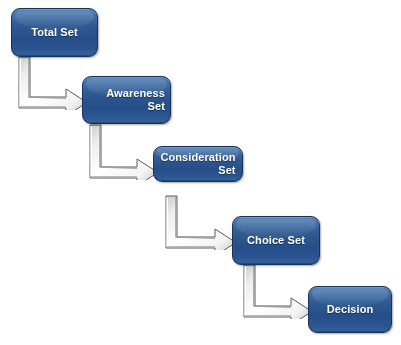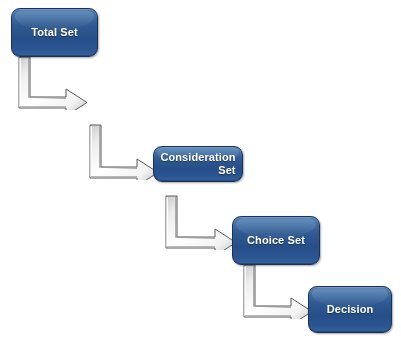--- a/index.html
+++ b/index.html
@@ -144,20 +144,24 @@
         <polygon points="1.0,1.0 12.0,1.0 12.0,42.0 48.0,42.0 48.0,34.0 69.0,47.5 48.0,61.0 48.0,53.0 1.0,53.0" fill="url(#g_arrow-choice-to-decision)" stroke="#5a5a5a" stroke-width="1" stroke-linejoin="miter"></polygon>
         <polyline points="2.2,2 2.2,51.8" fill="none" stroke="#ffffff" stroke-width="1.6" opacity="0.95"></polyline>
         <polyline points="10.8,2 10.8,42 48,43.2" fill="none" stroke="#9a9a9a" stroke-width="1.4" opacity="0.85"></polyline>
         <polyline points="2,51.6 48,51.6" fill="none" stroke="#a8a8a8" stroke-width="1.4" opacity="0.8"></polyline>
       </svg>
     </div>
     <div class="node" style="left: 11px; top: 8px; width: 87px; height: 49px;">
       <div class="glare"></div>
       <div class="label">Total Set</div>
     </div>
+    <div class="node" style="left: 82px; top: 76px; width: 89px; height: 48px;">
+      <div class="glare"></div>
+      <div class="label">Awareness Set</div>
+    </div>
     <div class="node" style="left: 153px; top: 146px; width: 90px; height: 36px;">
       <div class="glare"></div>
       <div class="label">Consideration
 Set</div>
     </div>
     <div class="node" style="left: 308px; top: 286px; width: 84px; height: 47px;">
       <div class="glare"></div>
       <div class="label">Decision</div>
     </div>
     <div class="node" style="left: 232px; top: 216px; width: 88px; height: 49px;">

